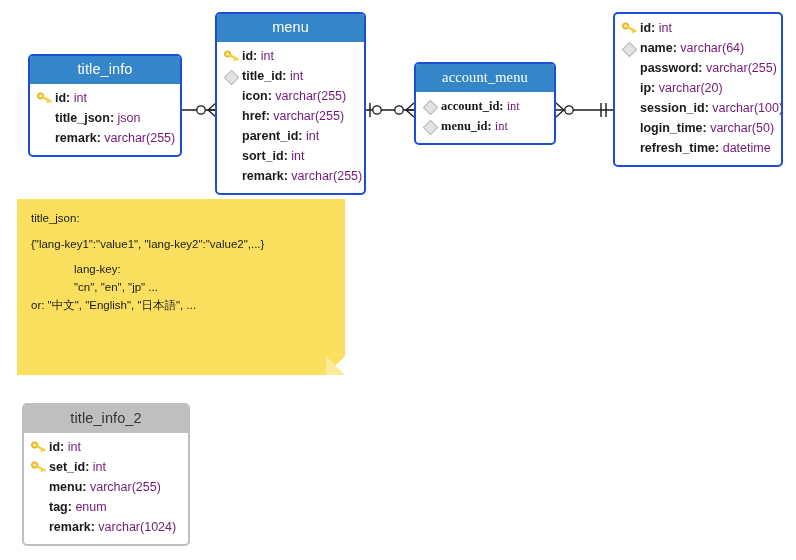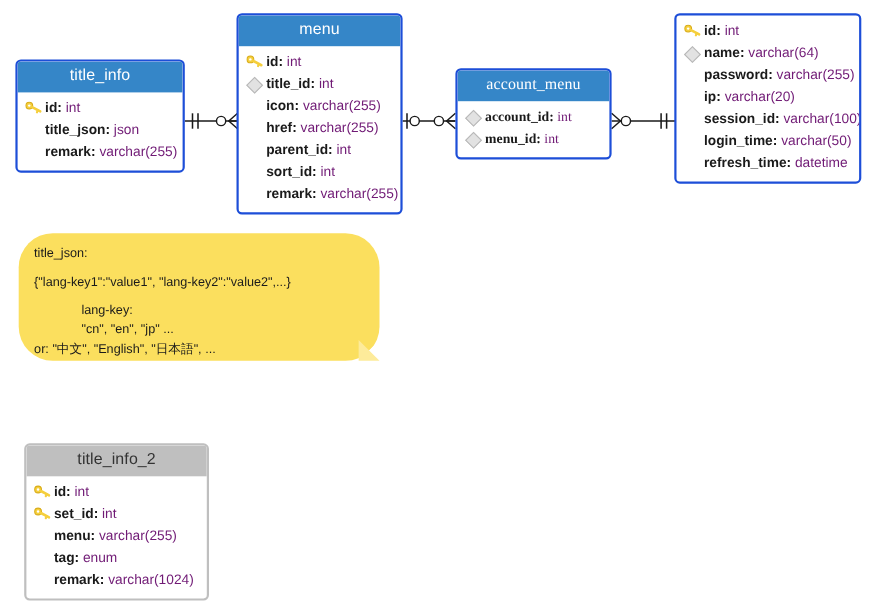--- a/index.html
+++ b/index.html
@@ -114,21 +114,21 @@
   <div class="conn" style="left:556px;top:100px;">
     <svg width="58" height="20" viewBox="0 0 58 20">
       <line x1="0" y1="10" x2="58" y2="10" stroke="#1a1a1a" stroke-width="1.4"></line>
       <path d="M0 3 L8 10 L0 17" fill="none" stroke="#1a1a1a" stroke-width="1.3"></path>
       <circle cx="13" cy="10" r="4.2" fill="#ffffff" stroke="#1a1a1a" stroke-width="1.3"></circle>
       <line x1="45" y1="3" x2="45" y2="17" stroke="#1a1a1a" stroke-width="1.4"></line>
       <line x1="50" y1="3" x2="50" y2="17" stroke="#1a1a1a" stroke-width="1.4"></line>
     </svg>
   </div>
 
-  <div class="entity" style="left:14px;top:54px;width:154px;">
+  <div class="entity" style="left:28px;top:54px;width:154px;">
     <div class="entity-header">title_info</div>
     <div class="entity-body">
       <div class="field">
         <span class="marker">
           <svg class="ico-key" viewBox="0 0 15 12">
               <circle cx="3.6" cy="4" r="3.1" fill="#f5cf3d" stroke="#d9ac18" stroke-width="1"></circle>
               <circle cx="3.6" cy="4" r="1.1" fill="#ffffff"></circle>
               <path d="M6.2 5.4 L13.6 9.3" stroke="#f5cf3d" stroke-width="2.4" stroke-linecap="round"></path>
               <path d="M11.4 8.2 L10.6 10.1" stroke="#f5cf3d" stroke-width="2" stroke-linecap="round"></path>
             </svg>
@@ -280,21 +280,21 @@
       </div>
       <div class="field">
         <span class="marker"></span>
         <span class="fname">refresh_time</span>
           <span class="colon">:&nbsp;</span>
           <span class="ftype">datetime</span>
       </div>
     </div>
   </div>
 
-  <div class="note" style="left:17px;top:212px;width:328px;height:116px;border-radius:31px;">
+  <div class="note" style="left:17px;top:199px;width:328px;height:176px;">
     <div class="note-line">title_json:</div>
     <div class="note-line">{"lang-key1":"value1", "lang-key2":"value2",...}</div>
     <div class="note-line tight">lang-key:</div>
     <div class="note-line tight">"cn", "en", "jp" ...</div>
     <div class="note-line">or: "中文", "English", "日本語", ...</div>
     <span class="note-fold-edge"></span>
     <span class="note-fold"></span>
   </div>
 
   <div class="entity gray" style="left:22px;top:403px;width:168px;">

